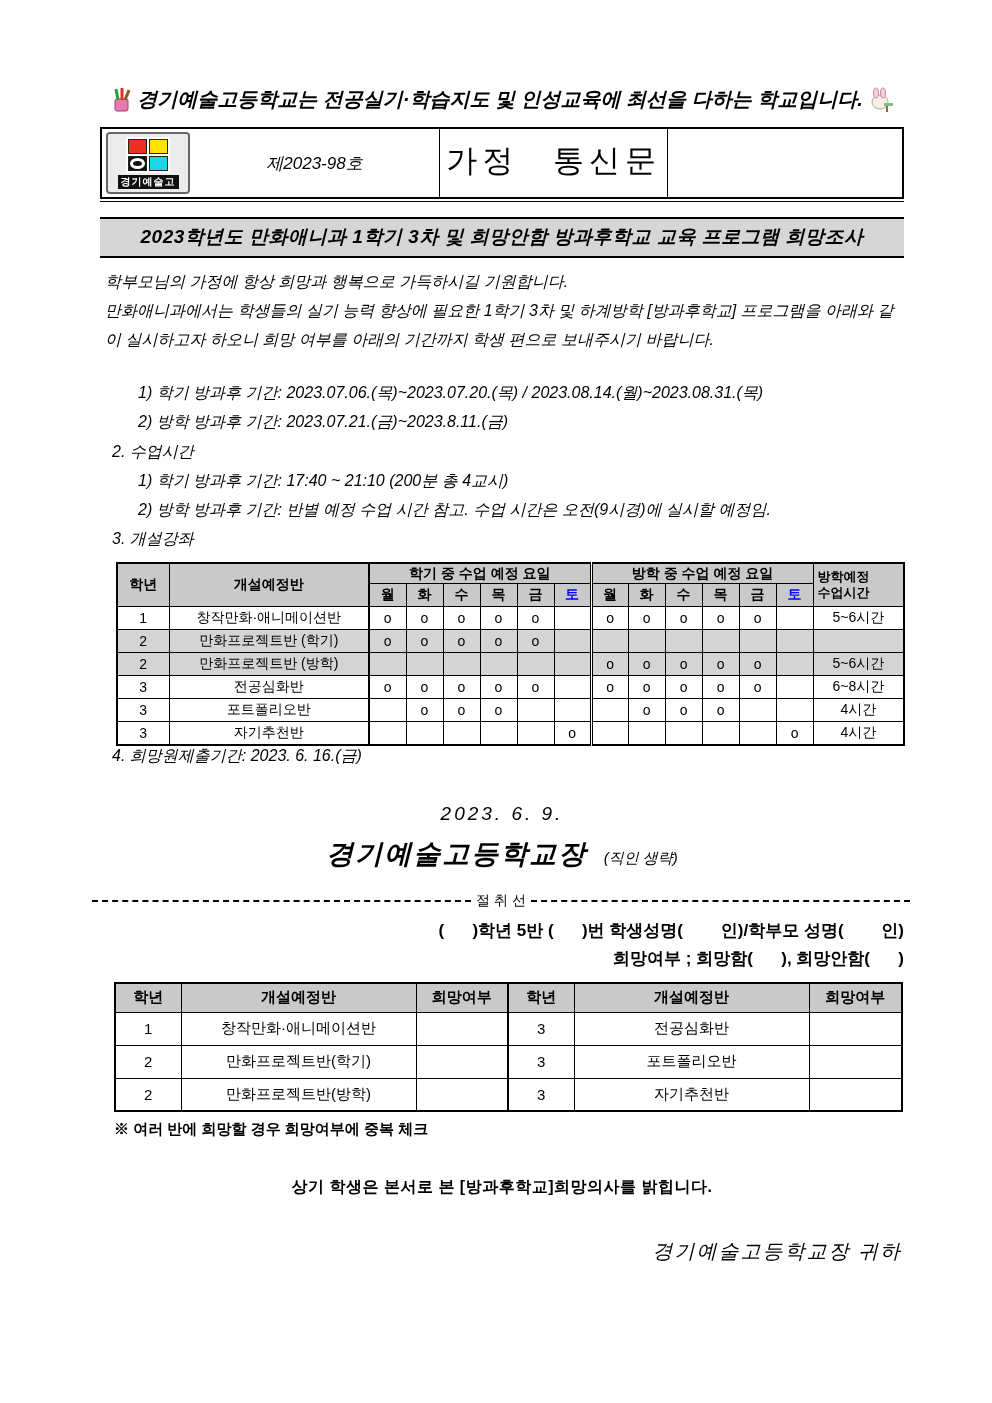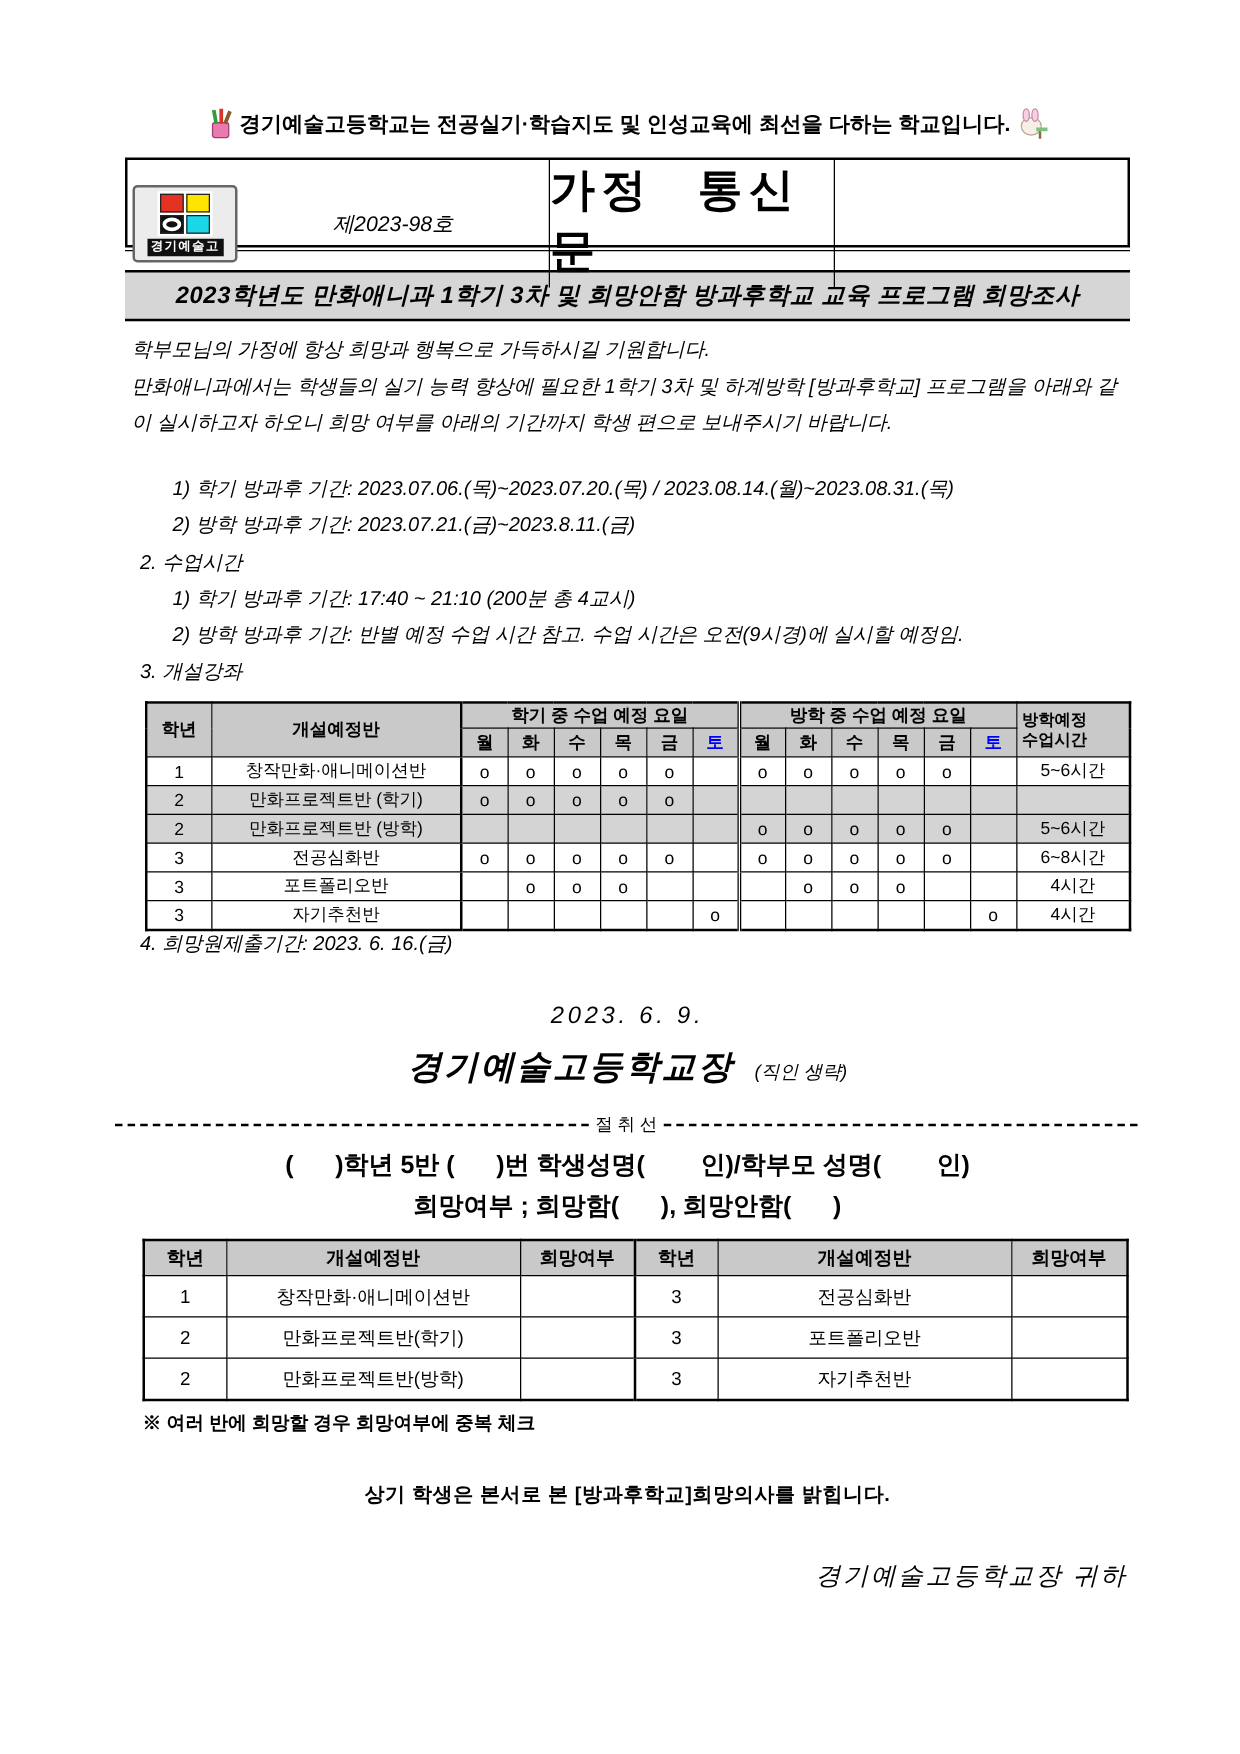--- a/index.html
+++ b/index.html
@@ -5,41 +5,41 @@
   * { box-sizing: border-box; }
   html,body { margin:0; padding:0; }
   body {
     width:992px; height:1403px; background:#ffffff; color:#000;
     font-family:"Liberation Sans", sans-serif; overflow:hidden;
   }
   .page { width:992px; height:1403px; padding:86px 88px 0 100px; }
 
   
   .slogan { display:flex; align-items:center; justify-content:center; gap:5px;
-    font-size:17px; font-weight:bold; margin-bottom:14px; white-space:nowrap; }
+    font-size:20px; font-weight:bold; font-style:italic; margin-bottom:14px; white-space:nowrap; }
   .slogan svg { display:block; }
 
   
   .header-box { display:grid; grid-template-columns:338px 228px 1fr;
     border:2px solid #000; height:72px; }
   .hleft { display:flex; align-items:center; border-right:1px solid #000; }
   .logo { width:84px; height:62px; margin-left:4px; background:#ececec;
     border:2px solid #666; border-radius:4px; display:flex; flex-direction:column;
     align-items:center; padding-top:3px; }
   .logo-grid { display:grid; grid-template-columns:19px 19px; grid-template-rows:15px 15px;
     gap:2px; background:#fff; padding:2px; }
   .sq { border:1px solid #222; position:relative; }
   .sq.red{background:#e53222} .sq.yellow{background:#ffe400} .sq.cyan{background:#1ad6e8}
   .sq.black{background:#101010}
   .ring{position:absolute; inset:1px; border:3px solid #fff; border-radius:50%;}
   .logo-label { background:#101010; color:#fff; font-size:10px; font-weight:bold;
     padding:1px 3px; margin-top:2px; letter-spacing:1px; line-height:1.2; }
   .doc-number { flex:1; text-align:center; font-size:17px; font-style:italic; }
   .htitle { border-right:1px solid #000; display:flex; align-items:center; justify-content:center;
-    font-family:"Liberation Serif", serif; font-size:36px; font-weight:bold;
+    font-family:"Liberation Serif", serif; font-size:31px; font-weight:normal;
     word-spacing:22px; letter-spacing:5px; padding-bottom:4px; }
   .hright { display:flex; flex-direction:column; font-weight:bold; }
   .school-name { flex:1; display:flex; align-items:center; justify-content:center;
     font-size:20px; border-bottom:1px solid #000; letter-spacing:2px; }
   .dept { flex:1; display:flex; align-items:center; justify-content:center; font-size:16px; }
   .header-underline { border-bottom:1px solid #000; margin-top:2px; margin-bottom:15px; }
 
   
   .banner { border-top:2px solid #000; border-bottom:2px solid #000; background:var(--banner-bg,#d6d6d6);
     text-align:center; font-size:19px; font-weight:bold; font-style:italic;
@@ -77,21 +77,21 @@
   .principal-name { font-size:27px; font-weight:bold; letter-spacing:2px; }
   .seal-note { font-size:15px; margin-left:12px; }
 
   
   .cutline { display:flex; align-items:center; margin:0 -6px 7px -8px; }
   .cutline .dash { flex:1; border-top:2px dashed #000; }
   .cut-label { font-size:14px; padding:0 5px; }
 
   
   .app-title { text-align:center; font-size:19px; font-weight:bold; margin-bottom:9px; letter-spacing:0.5px; }
-  .app-line { text-align:center; font-size:20px; font-weight:bold; white-space:pre-wrap; line-height:1.65; }
+  .app-line { text-align:right; font-size:17px; font-weight:bold; white-space:pre-wrap; line-height:1.65; }
   .app-table { width:787px; margin:9px 0 0 14px; table-layout:fixed; font-size:15px; border:2px solid #000; }
   .app-table th, .app-table td { border:1px solid #000; text-align:center; padding:0;
     overflow:hidden; white-space:nowrap; }
   .app-table th { background:var(--th-bg,#c9c9c9); font-weight:bold; height:29px; }
   .app-table td { height:33px; }
   .midsep { border-left:2px solid #000 !important; }
   .app-note { font-size:15px; font-weight:bold; margin:8px 0 38px 14px; }
   .statement { text-align:center; font-size:16px; font-weight:bold; margin-bottom:40px; letter-spacing:0.5px; }
   .recipient { text-align:right; font-size:20px; font-style:italic; letter-spacing:2px; padding-right:2px; }
 </style>

